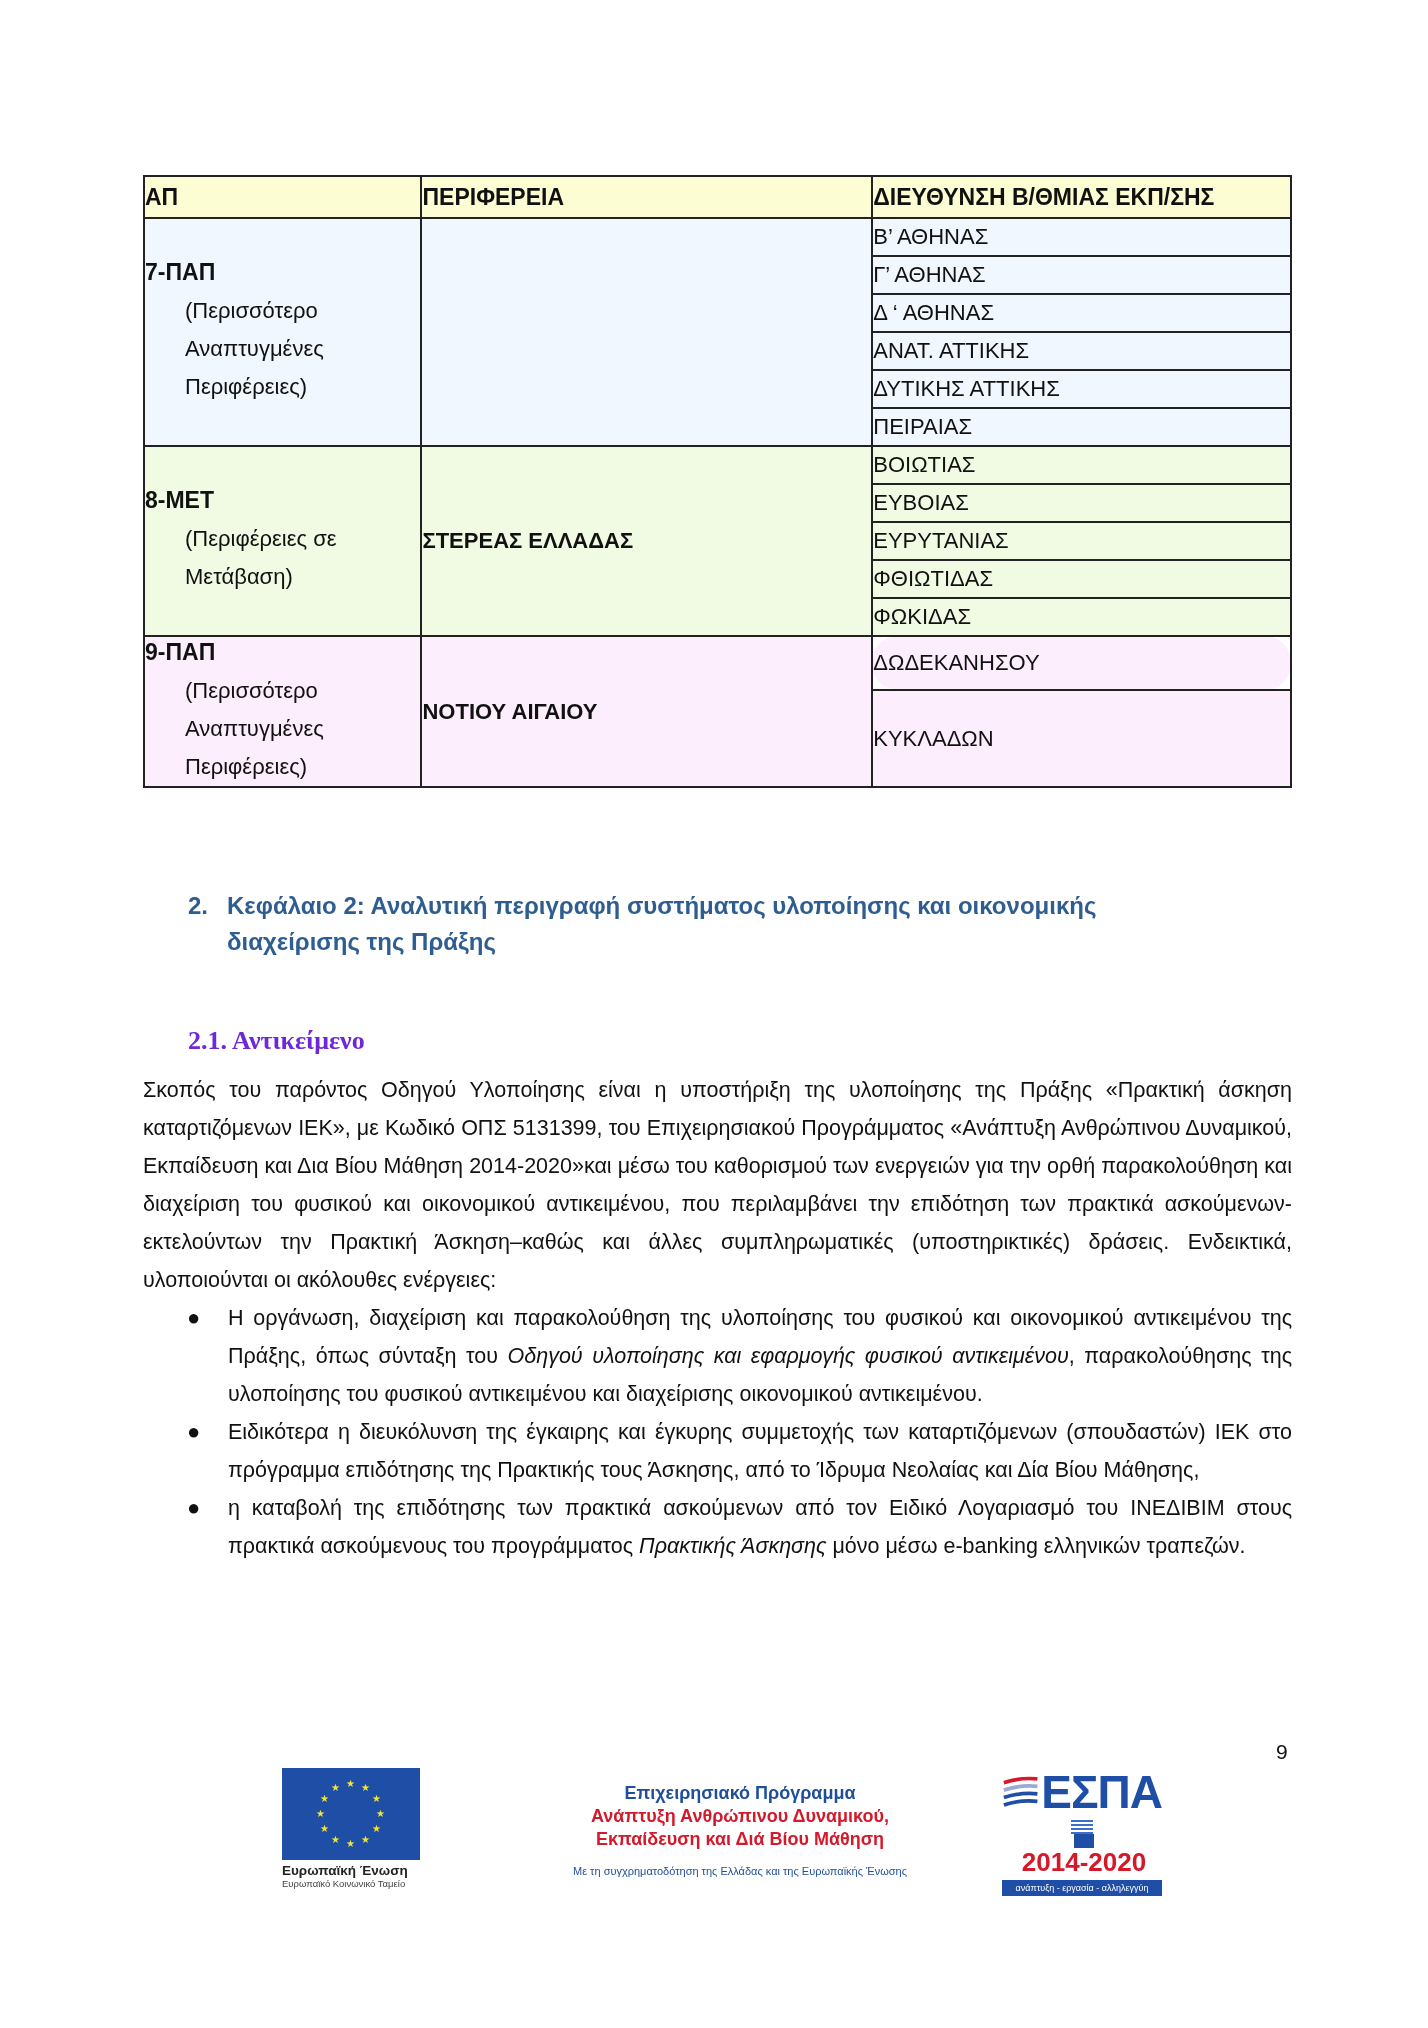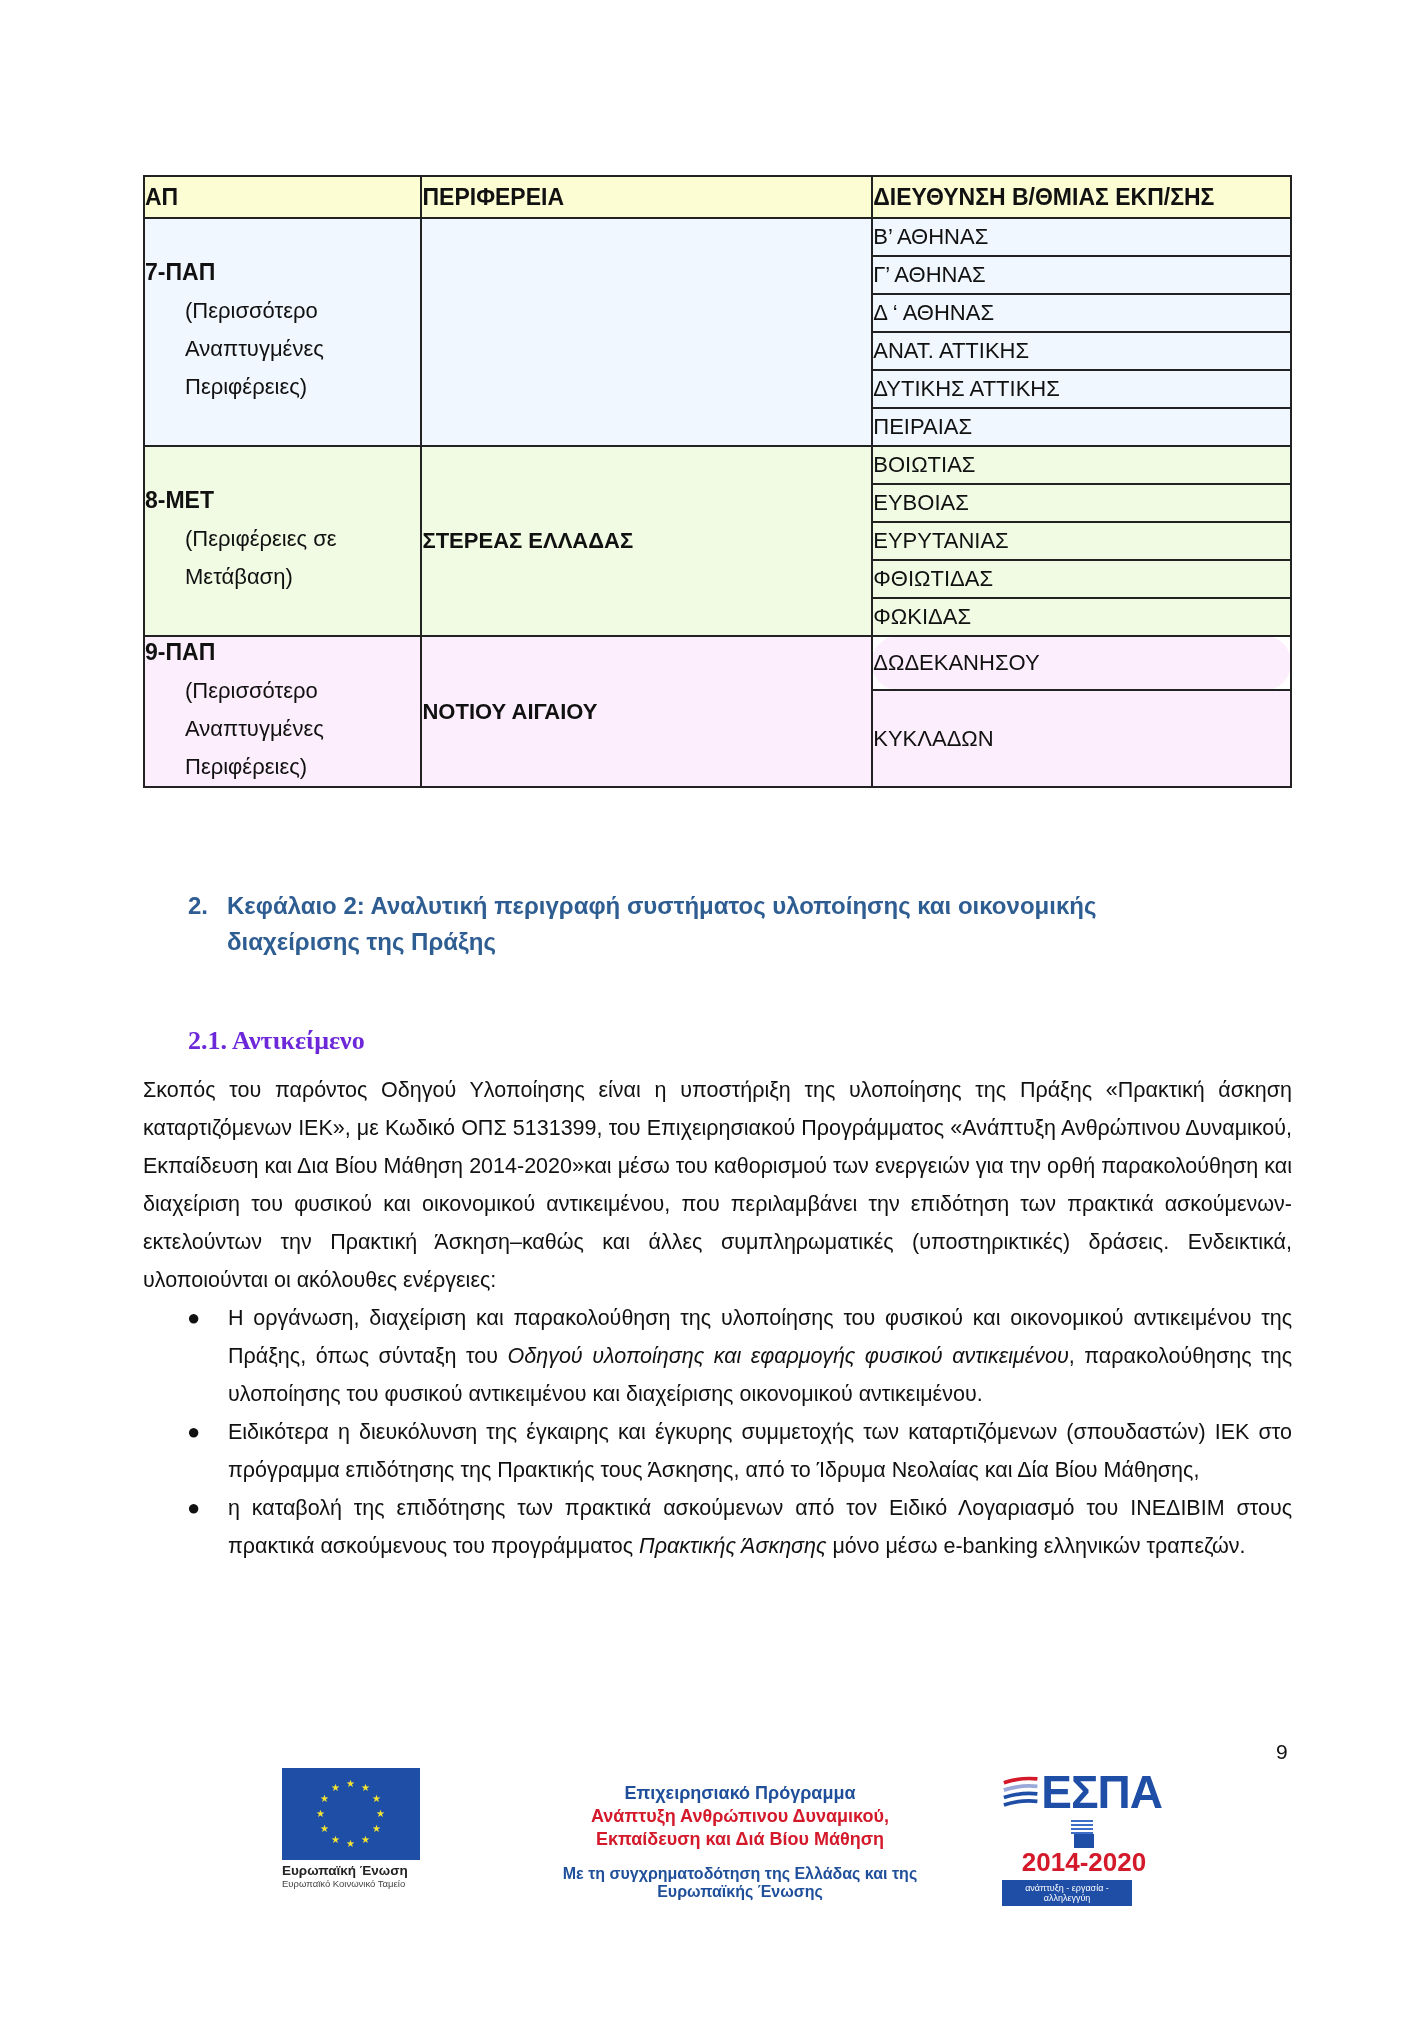--- a/index.html
+++ b/index.html
@@ -42,30 +42,30 @@
   
   .pnum { position: absolute; left: 1276px; top: 1740px; font-size: 21px; }
   .eu-logo { position: absolute; left: 282px; top: 1768px; width: 138px; }
   .eu-flag { width: 138px; height: 92px; background: #1f4ea6; position: relative; }
   .eu-flag .star { position: absolute; color: #f5e430; font-size: 10px; line-height: 10px; }
   .eu-name { font-size: 13.5px; font-weight: bold; color: #222; margin-top: 3px; white-space: nowrap; }
   .eu-sub { font-size: 9.5px; color: #444; white-space: nowrap; }
   .op-logo { position: absolute; left: 520px; top: 1782px; width: 440px; text-align: center; }
   .op-line1 { color: #1f4f9a; font-size: 18px; font-weight: bold; line-height: 23px; }
   .op-line2, .op-line3 { color: #d3192a; font-size: 18px; font-weight: bold; line-height: 23px; }
-  .op-line4 { color: #1f4f9a; font-size: 16px; font-weight: bold; margin-top: 14px; }
+  .op-line4 { color: #1f4f9a; font-size: 11px; font-weight: normal; margin-top: 14px; }
   .espa { position: absolute; left: 1002px; top: 1770px; width: 160px; }
   .espa-top { display: flex; align-items: center; }
   .espa-waves { width: 40px; height: 40px; }
   .espa-word { color: #1f4ea6; font-size: 46px; font-weight: bold; line-height: 44px; margin-left: 2px; letter-spacing: -1px; }
   .espa-mid { display: flex; align-items: center; margin-top: 6px; flex-direction: column; }
   .gr-flag { width: 22px; height: 14px; background: repeating-linear-gradient(#3d6fc8 0 2px, #fff 2px 4px); }
   .eu-mini { width: 20px; height: 14px; background: #1f4ea6; margin-left: 3px; }
   .espa-years { color: #d3192a; font-size: 26px; font-weight: bold; margin-left: 4px; line-height: 28px; }
-  .espa-bar { background: #1f4ea6; color: #fff; font-size: 9px; text-align: center; padding: 3px 0; margin-top: 4px; width: 130px; }
+  .espa-bar { background: #1f4ea6; color: #fff; font-size: 9px; text-align: center; padding: 3px 0; margin-top: 4px; width: 160px; }
 </style>
 </head>
 <body>
 
 <div class="page">
 
   <table class="tbl">
     <colgroup>
         <col class="c1">
         <col class="c2">

